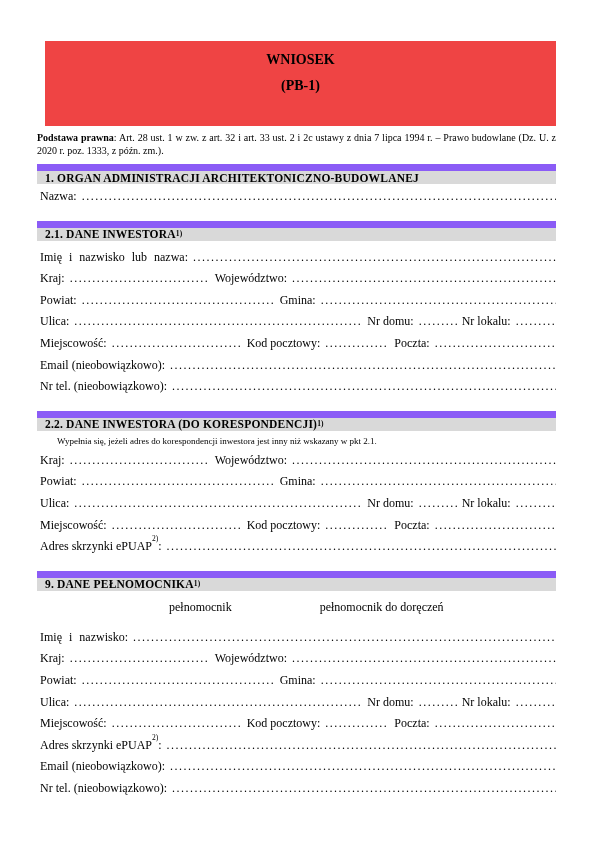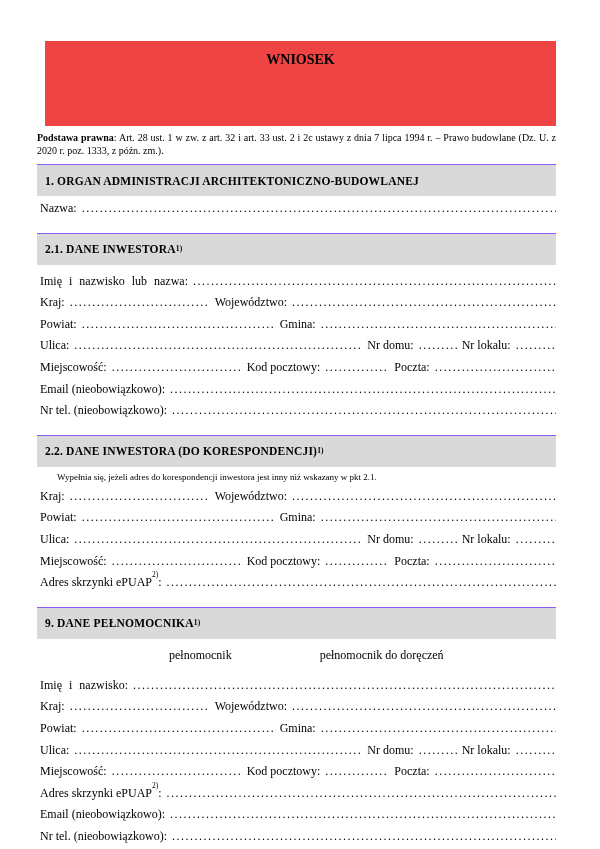--- a/index.html
+++ b/index.html
@@ -9,21 +9,21 @@
   }
   .page{padding:41px 44px 0 37px;box-sizing:border-box;width:600px;height:849px}
   .titlebox{
     margin-left:8px;height:85px;background:#ef4444;text-align:center;
     padding-top:6px;box-sizing:border-box;
   }
   .tl{font-weight:bold;font-size:14px;line-height:26px}
   .legal{margin:6px 0 0 0;font-size:10px;line-height:12.5px;text-align:justify}
   .legal b{font-weight:bold}
   .bar{
-    margin-top:10px;height:32px;background:#d9d9d9;border-top:1px solid #8b5cf6;
+    margin-top:10px;height:20px;background:#d9d9d9;border-top:7px solid #8b5cf6;
     box-sizing:border-box;display:flex;align-items:center;padding-left:8px;
     font-size:11.5px;font-weight:bold;letter-spacing:.2px;
   }
   .section-1 .bar{margin-top:7px}
   .note{font-size:9px;margin:5px 0 0 20px;line-height:11px}
   .cols{display:flex;font-size:12px;margin-top:9px}
   .cols .col-a{margin-left:132px}
   .cols .col-b{margin-left:88px}
   .rows{margin-top:9px}
   .section-1 .rows{margin-top:5px}
@@ -42,20 +42,21 @@
   sup{font-size:7.5px;vertical-align:super;line-height:0;font-weight:inherit}
   .after{white-space:pre}
 </style>
 </head>
 <body>
 
 <div class="page">
 
   <div class="titlebox">
     <div class="tl">WNIOSEK</div>
+    <div class="tl">(PB-1)</div>
   </div>
 
   <p class="legal"><b>Podstawa prawna</b><span>: Art. 28 ust. 1 w zw. z art. 32 i art. 33 ust. 2 i 2c ustawy z dnia 7 lipca 1994 r. – Prawo budowlane (Dz. U. z 2020 r. poz. 1333, z późn. zm.).</span></p>
 
   <div id="sections">
       <div class="section section-1">
         <div class="bar">
           <span class="bar-title">1. ORGAN ADMINISTRACJI ARCHITEKTONICZNO-BUDOWLANEJ</span>
         </div>
         <div class="rows">

